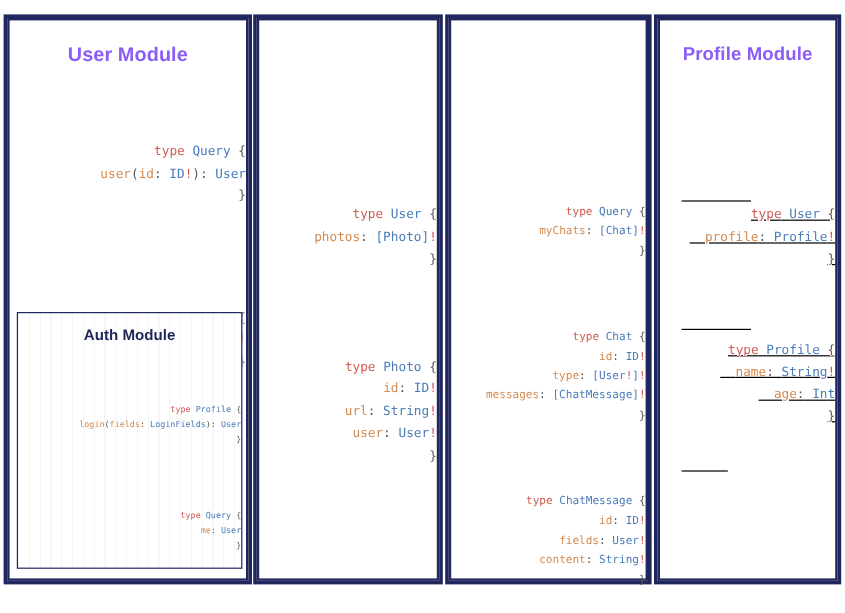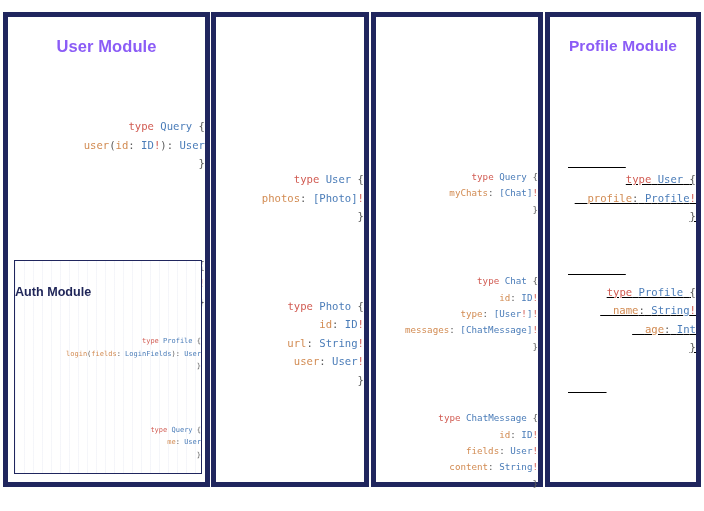--- a/index.html
+++ b/index.html
@@ -92,25 +92,25 @@
       repeating-linear-gradient(
         90deg,
         rgba(236,238,245,0.55) 0px,
         rgba(236,238,245,0.55) 1px,
         rgba(255,255,255,0) 1px,
         rgba(255,255,255,0) 9px
       ),
       #ffffff;
   }
   .nested-title {
-    text-align: left;
+    text-align: center;
     font-weight: bold;
     color: #1f2558;
     font-size: 12.6px;
-    margin-top: 24px;
+    margin-top: 11px;
     margin-bottom: 0;
   }
 </style>
 </head>
 <body>
 
 <div class="board">
 
   <div class="module-card card-1">
     <div class="card-title">User Module</div>

